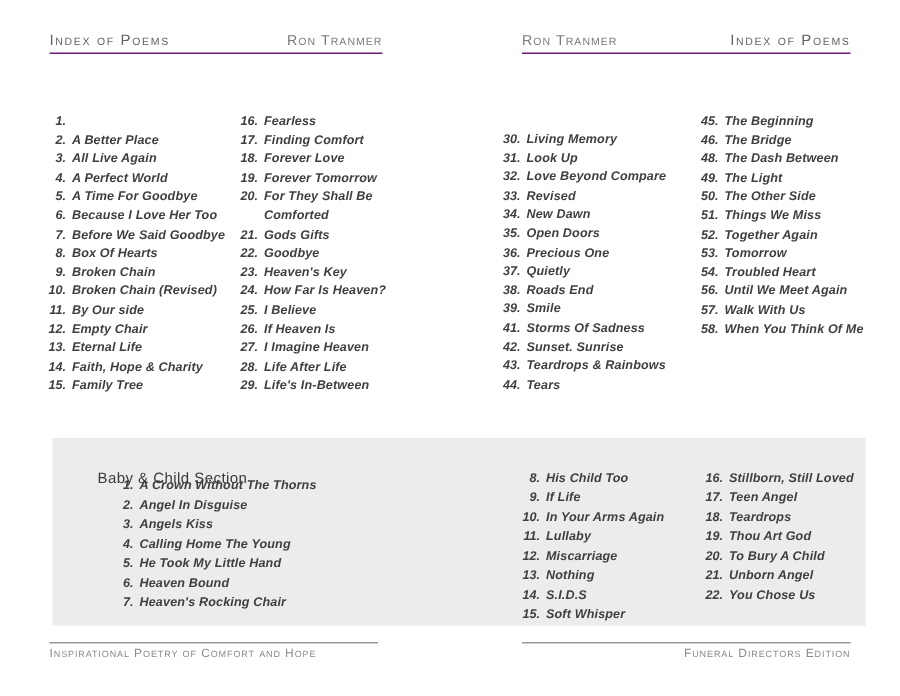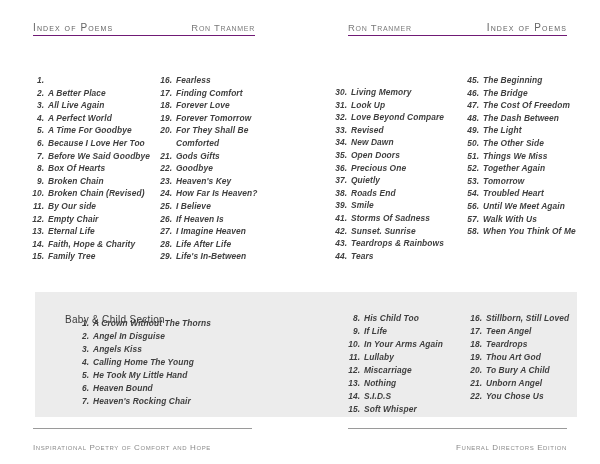--- a/index.html
+++ b/index.html
@@ -22,21 +22,21 @@
   .col .num{width:16px;}
   .baby-col .num{width:15px;}
   .baby-col .row .num,.baby-col .row .title{line-height:13px;}
 
   
   #baby-panel{position:absolute;left:35px;top:292px;width:542px;height:125px;background:#ececec;}
   #baby-title{position:absolute;left:30px;top:22px;font-weight:normal;font-size:10px;
               letter-spacing:0.3px;color:#3a3a3a;}
 
   
-  .pg-footer{position:absolute;top:428px;border-top:1px solid #9a9a9a;padding-top:14px;}
+  .pg-footer{position:absolute;top:428px;border-top:1px solid #9a9a9a;padding-top:2px;}
   .ftr-text{font-variant:small-caps;font-size:8px;letter-spacing:0.6px;color:#8a8a8a;}
   .ftr-right{text-align:right;}
 </style>
 </head>
 <body>
 
 <div id="page">
 
   <div class="pg-header" style="left:33px;width:222px;">
     <span class="hdr-title">Index of Poems</span>
@@ -229,24 +229,20 @@
   <div class="col" style="left:463px;top:74px;width:110px;">
       <div class="row">
         <span class="num">45.</span>
         <span class="title">The Beginning</span>
       </div>
       <div class="row">
         <span class="num">46.</span>
         <span class="title">The Bridge</span>
       </div>
       <div class="row">
-        <span class="num">47.</span>
-        <span class="title">The Cost Of Freedom</span>
-      </div>
-      <div class="row">
         <span class="num">48.</span>
         <span class="title">The Dash Between</span>
       </div>
       <div class="row">
         <span class="num">49.</span>
         <span class="title">The Light</span>
       </div>
       <div class="row">
         <span class="num">50.</span>
         <span class="title">The Other Side</span>

